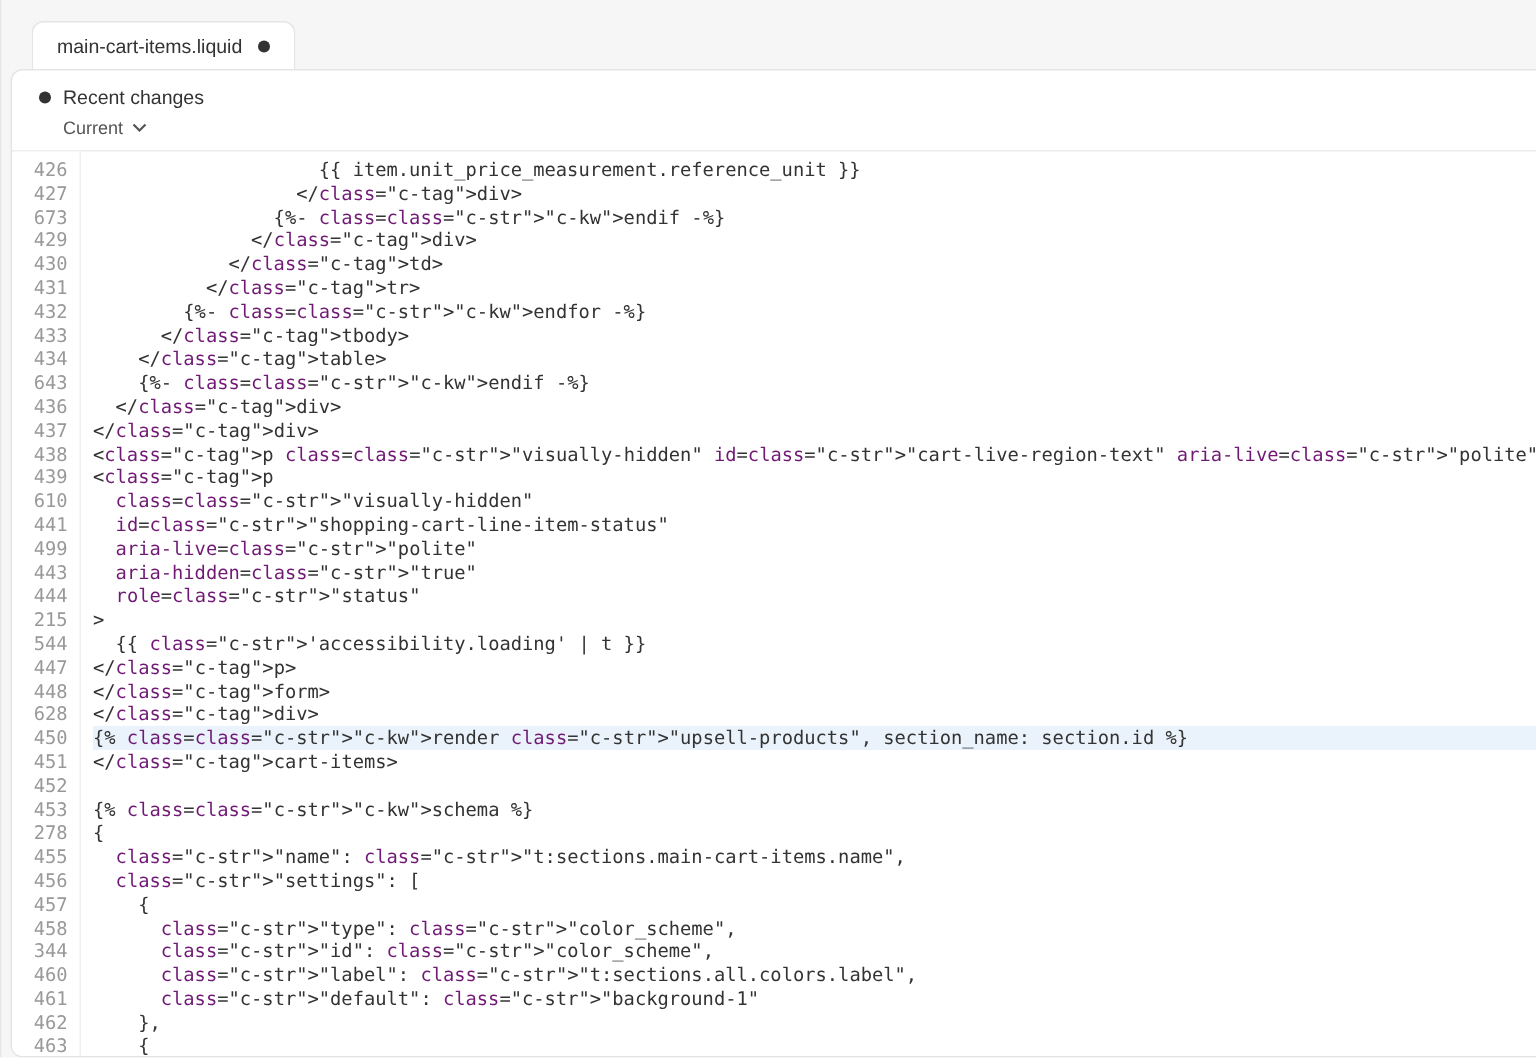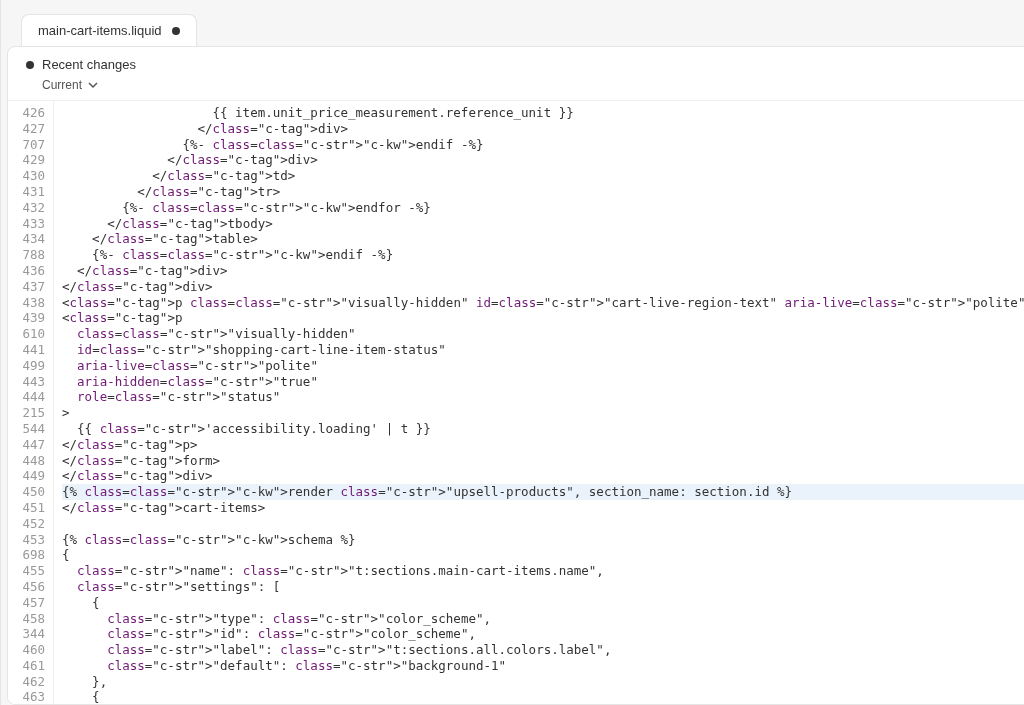--- a/index.html
+++ b/index.html
@@ -136,47 +136,47 @@
             </svg>
         </div>
       </div>
 
       <div class="editor-wrap">
         <div class="editor-scroll"></div>
         <div class="editor">
           <div class="gutter">
               <div>426</div>
               <div>427</div>
-              <div>707</div>
+              <div>673</div>
               <div>429</div>
               <div>430</div>
               <div>431</div>
               <div>432</div>
               <div>433</div>
               <div>434</div>
-              <div>788</div>
+              <div>643</div>
               <div>436</div>
               <div>437</div>
               <div>438</div>
               <div>439</div>
               <div>610</div>
               <div>441</div>
               <div>499</div>
               <div>443</div>
               <div>444</div>
               <div>215</div>
               <div>544</div>
               <div>447</div>
               <div>448</div>
-              <div>449</div>
+              <div>628</div>
               <div>450</div>
               <div>451</div>
               <div>452</div>
               <div>453</div>
-              <div>698</div>
+              <div>278</div>
               <div>455</div>
               <div>456</div>
               <div>457</div>
               <div>458</div>
               <div>344</div>
               <div>460</div>
               <div>461</div>
               <div>462</div>
               <div>463</div>
             </div>

